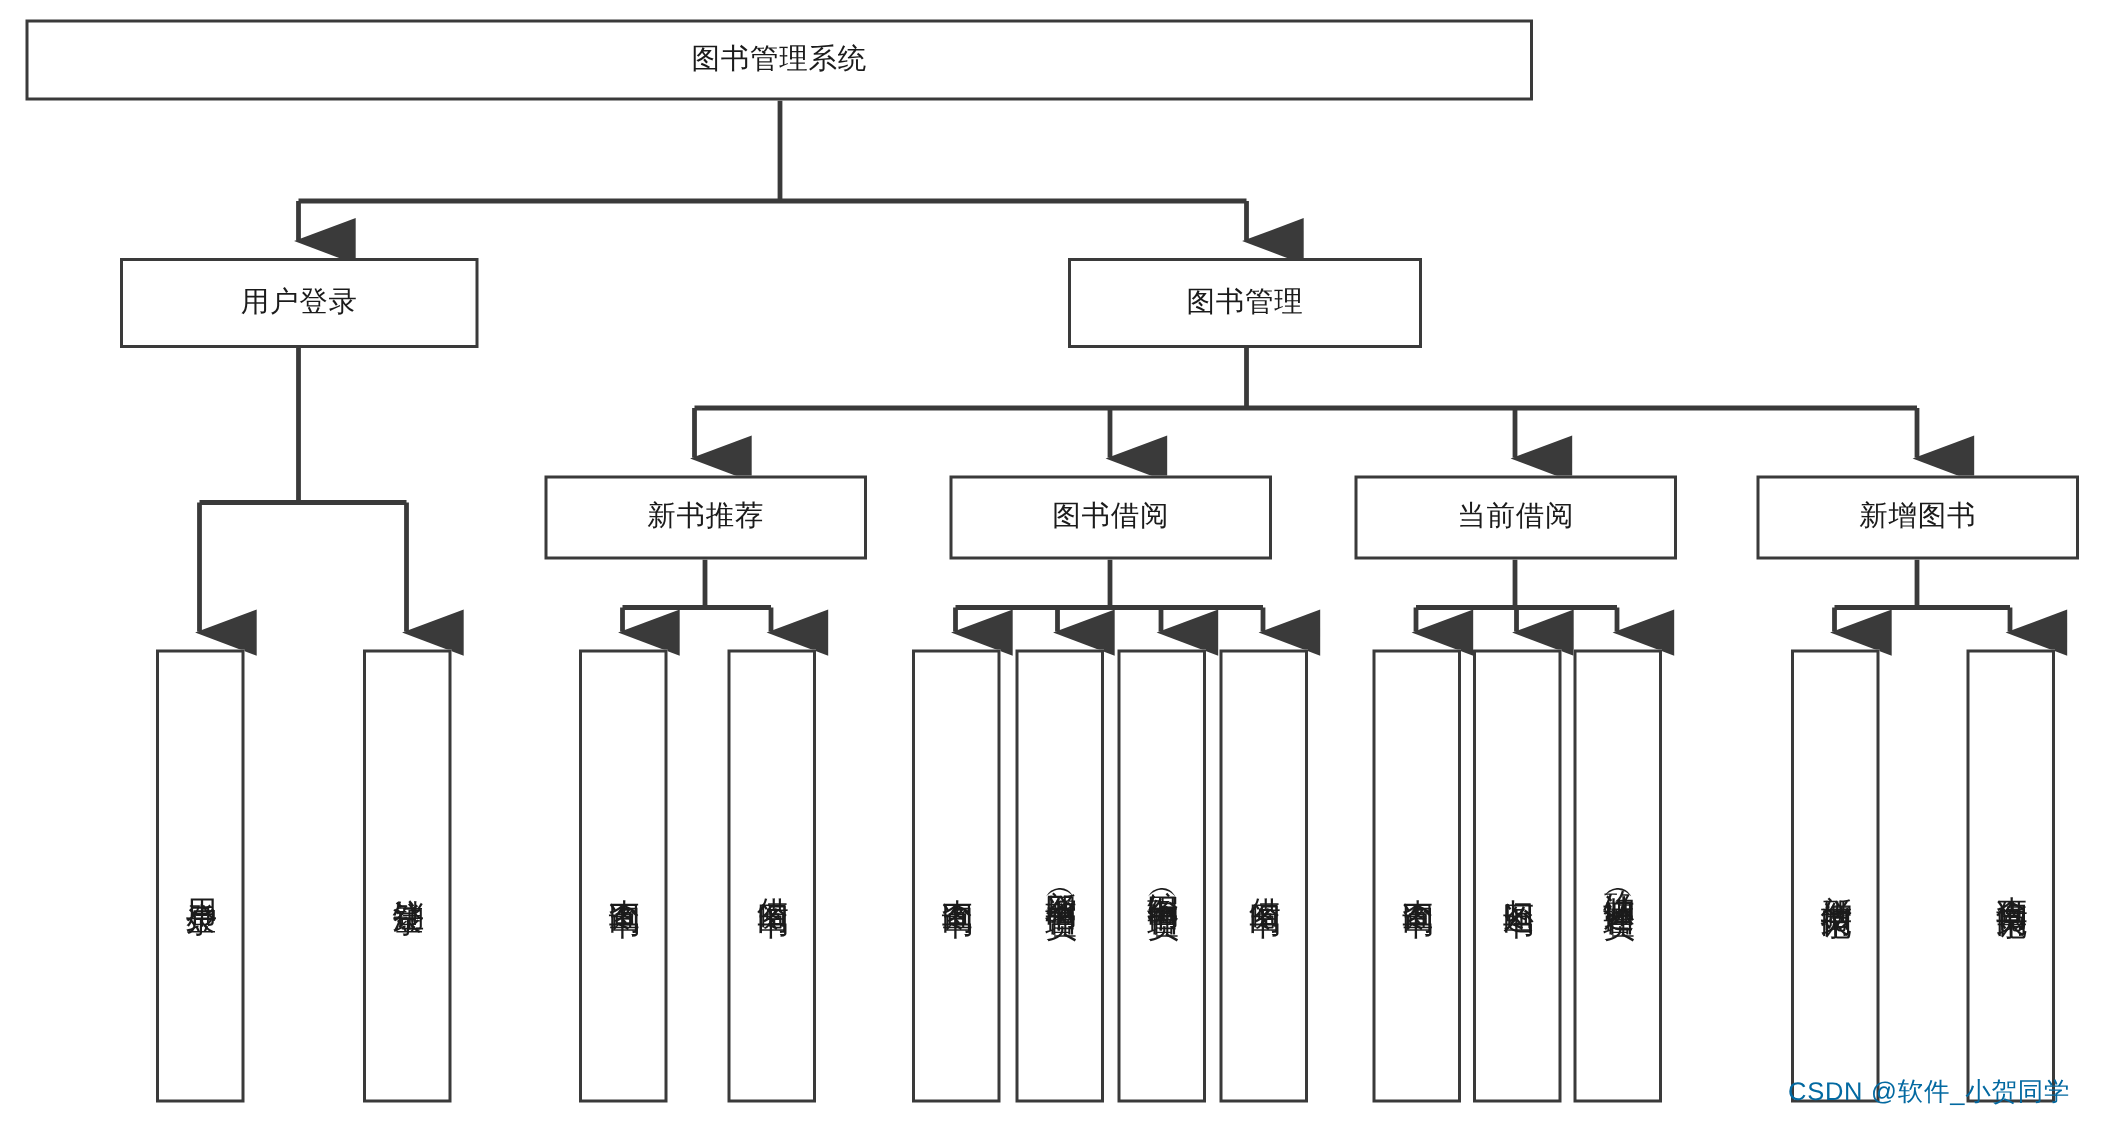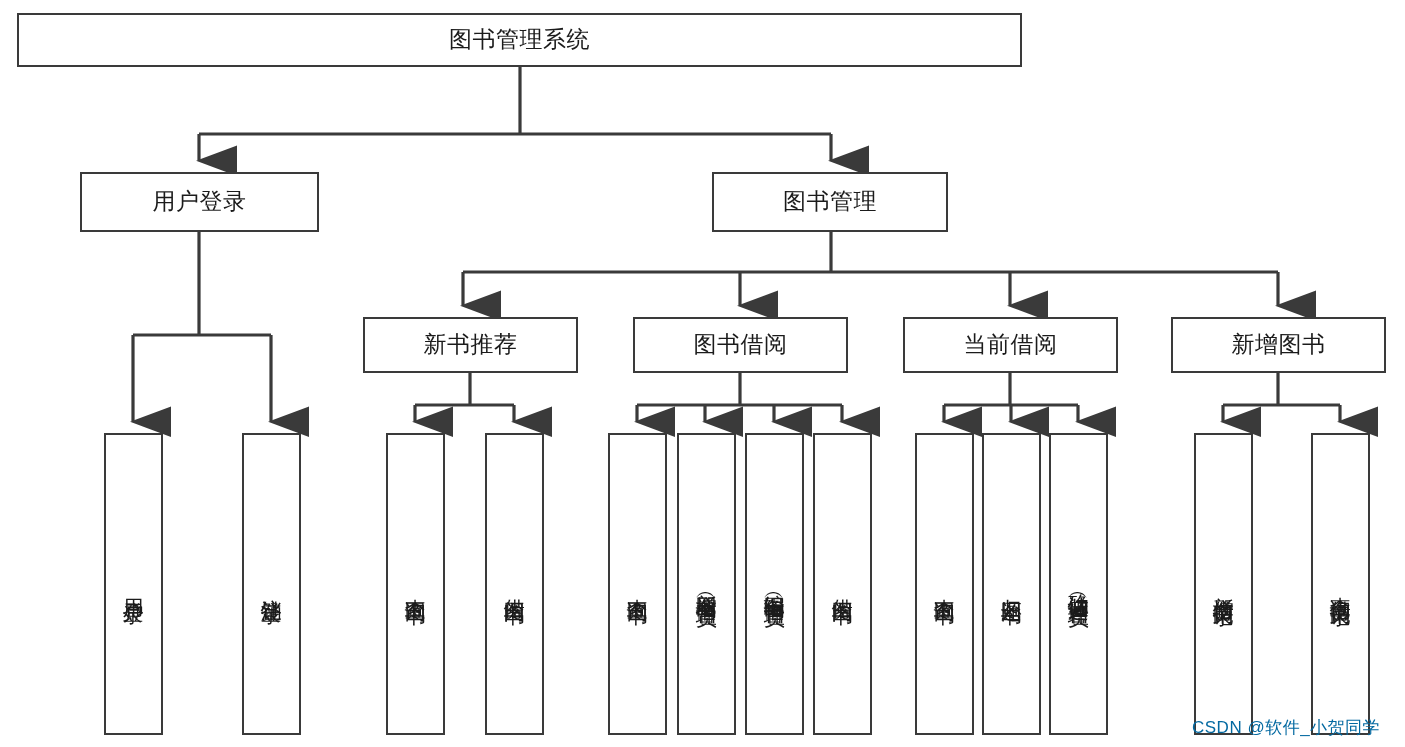--- a/index.html
+++ b/index.html
@@ -28,21 +28,21 @@
     position: absolute;
     box-sizing: border-box;
     border: 2px solid #3a3a3a;
     background: #ffffff;
     display: flex;
     align-items: center;
     justify-content: center;
     color: #1b1b1b;
   }
   .node .label {
-    font-size: 23px;
+    font-size: 19px;
     line-height: 1.1;
     letter-spacing: 0.5px;
     white-space: nowrap;
   }
   .node.vertical {
     align-items: center;
     justify-content: center;
     padding-top: 4px;
   }
   .node.vertical .label {
@@ -122,21 +122,21 @@
   </svg>
 
   <div class="node" style="left:17px; top:13px; width:1005px; height:54px;">
     <span class="label">图书管理系统</span>
   </div>
 
   <div class="node" style="left:80px; top:172px; width:239px; height:60px;">
     <span class="label">用户登录</span>
   </div>
 
-  <div class="node" style="left:712px; top:172px; width:236px; height:60px;">
+  <div class="node" style="left:712px; top:172px; width:236px; height:60px;font-family:Liberation Mono, monospace;">
     <span class="label">图书管理</span>
   </div>
 
   <div class="node" style="left:633px; top:317px; width:215px; height:56px;">
     <span class="label">图书借阅</span>
   </div>
 
   <div class="node" style="left:363px; top:317px; width:215px; height:56px;">
     <span class="label">新书推荐</span>
   </div>

